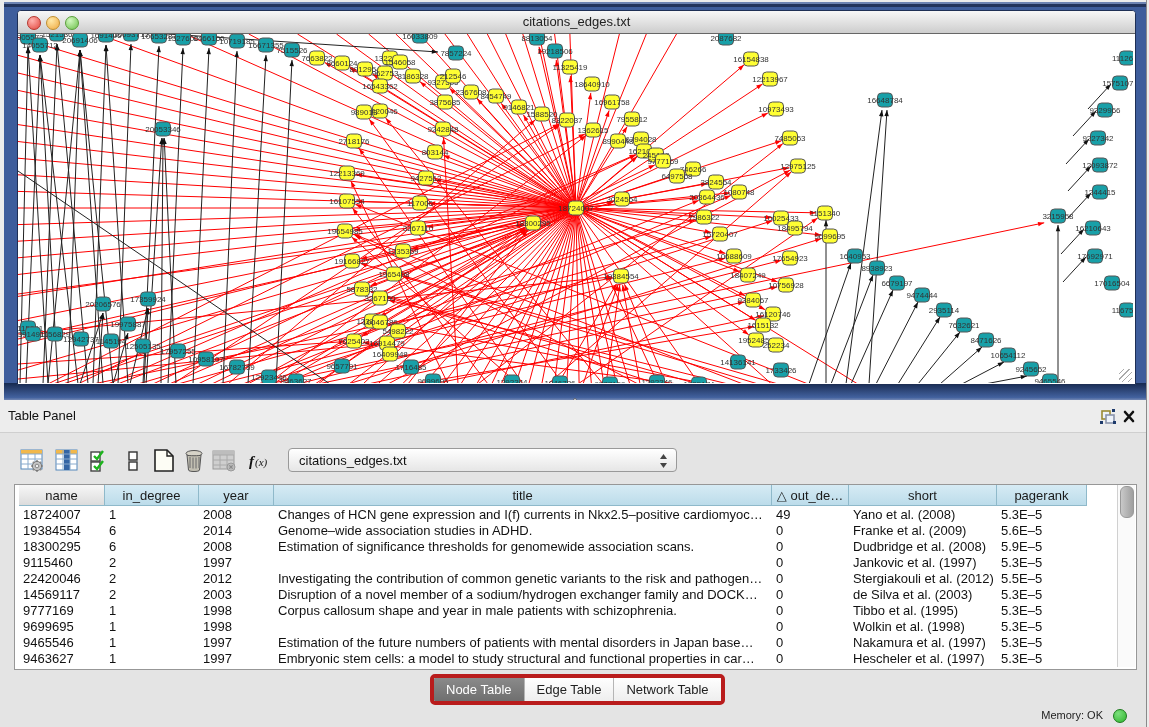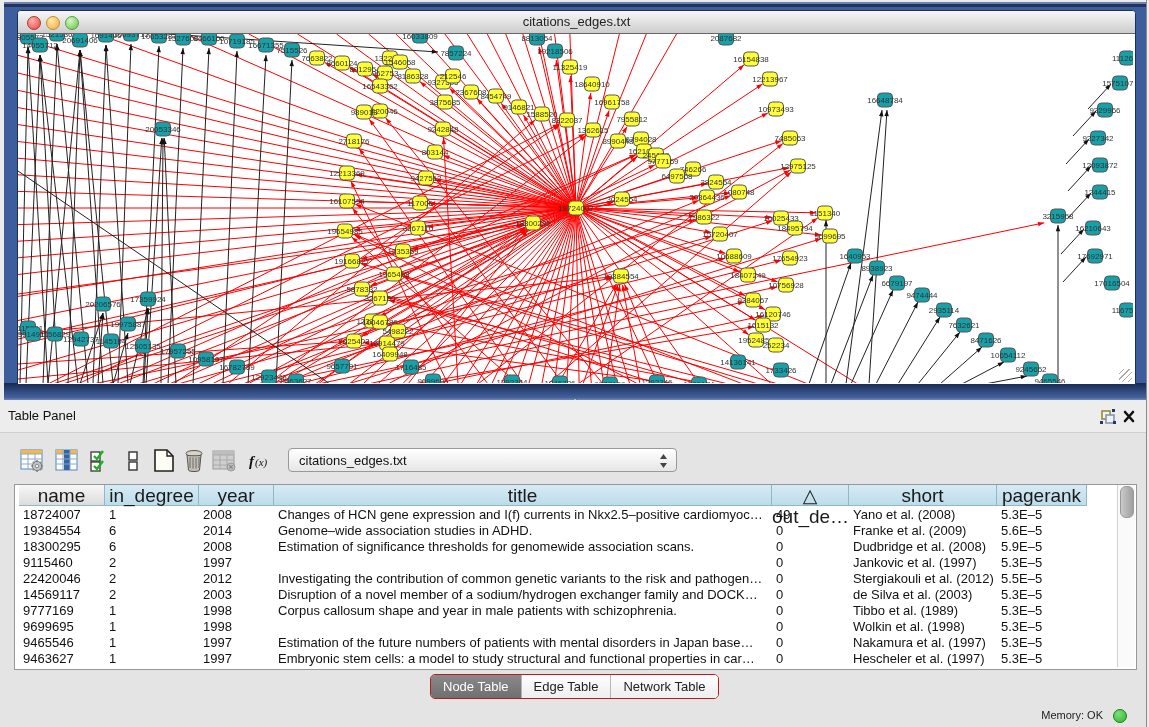--- a/index.html
+++ b/index.html
@@ -16,29 +16,29 @@
 #canvas{left:0;top:23px;width:1115px;height:349px;background:#fff;overflow:hidden}
 #grip{right:1px;bottom:1px;width:13px;height:13px;
  background:repeating-linear-gradient(135deg,transparent 0 3px,#aaa 3px 4px)}
 #tph{left:0;top:400px;width:1146px;height:32px;background:#ededed;border-bottom:1px solid #cfcfcf}
 #tph .lbl{left:8px;top:0;line-height:32px;font-size:13px;color:#111}
 #tpb{left:0;top:433px;width:1146px;height:294px;background:#e4e4e4}
 #combo{left:288px;top:448px;width:389px;height:24px;border:1px solid #999;border-radius:4px;
  background:linear-gradient(#fff,#e6e6e6);font-size:13px;color:#111;line-height:24px;padding-left:10px;box-sizing:border-box}
 #tbl{left:14px;top:484px;width:1121px;height:184px;background:#fff;border:1px solid #979797}
 .th{position:absolute;top:0;height:21px;background:linear-gradient(#d6ebf4,#bcdcea);
- border-right:1px solid #8fb9ca;border-bottom:1px solid #8fb9ca;font-size:19px;color:#1a1a1a;
+ border-right:1px solid #8fb9ca;border-bottom:1px solid #8fb9ca;font-size:13px;color:#1a1a1a;
  text-align:center;line-height:21px;box-sizing:border-box}
 .tr{position:absolute;left:0;width:1100px;height:16px}
 .td{position:absolute;top:0;height:16px;font-size:13px;color:#111;white-space:nowrap;
  overflow:hidden;line-height:16px}
 #sb{left:1117px;top:485px;width:17px;height:182px;background:#fafafa;border-left:1px solid #d0d0d0}
 #sb .thumb{position:absolute;left:2px;top:1px;width:12px;height:30px;border-radius:6px;
  background:linear-gradient(90deg,#c9c9c9,#9f9f9f);border:1px solid #999}
-#tabs{left:430px;top:674px;height:23px;display:flex;border:1px solid #b91c1c;border-radius:5px;
+#tabs{left:430px;top:674px;height:23px;display:flex;border:4px solid #b91c1c;border-radius:5px;
  overflow:hidden;background:#fff}
 #tabs div{font-size:13px;line-height:23px;padding:0 12px;color:#222;
  background:linear-gradient(#fefefe,#eee);border-right:1px solid #b5b5b5}
 #tabs div.sel{background:linear-gradient(#8a8a8a,#6f6f6f);color:#fff}
 #tabs div:last-child{border-right:none}
 #mem{right:46px;top:709px;font-size:11px;color:#222}
 #dot{left:1113px;top:709px;width:12px;height:12px;border-radius:50%;
  background:radial-gradient(circle at 35% 30%,#7ce07c,#2eb52e);border:1px solid #1c7a1c}
 #redge{left:1146px;top:0;width:1px;height:727px;background:#8a8a8a}
 .icon{position:absolute;top:449px}
@@ -619,21 +619,21 @@
         <div class="td" style="left:757px;width:69px">0</div>
         <div class="td" style="left:834px;width:140px">de Silva et al. (2003)</div>
         <div class="td" style="left:982px;width:82px">5.3E–5</div>
       </div>
 <div class="tr" style="top:96px">
         <div class="td" style="left:4px;width:78px">9777169</div>
         <div class="td" style="left:90px;width:86px">1</div>
         <div class="td" style="left:184px;width:67px">1998</div>
         <div class="td" style="left:259px;width:490px">Corpus callosum shape and year in male patients with schizophrenia.</div>
         <div class="td" style="left:757px;width:69px">0</div>
-        <div class="td" style="left:834px;width:140px">Tibbo et al. (1989)</div>
+        <div class="td" style="left:834px;width:140px">Tibbo et al. (1995)</div>
         <div class="td" style="left:982px;width:82px">5.3E–5</div>
       </div>
 <div class="tr" style="top:112px">
         <div class="td" style="left:4px;width:78px">9699695</div>
         <div class="td" style="left:90px;width:86px">1</div>
         <div class="td" style="left:184px;width:67px">1998</div>
         <div class="td" style="left:757px;width:69px">0</div>
         <div class="td" style="left:834px;width:140px">Wolkin et al. (1998)</div>
         <div class="td" style="left:982px;width:82px">5.3E–5</div>
       </div>

